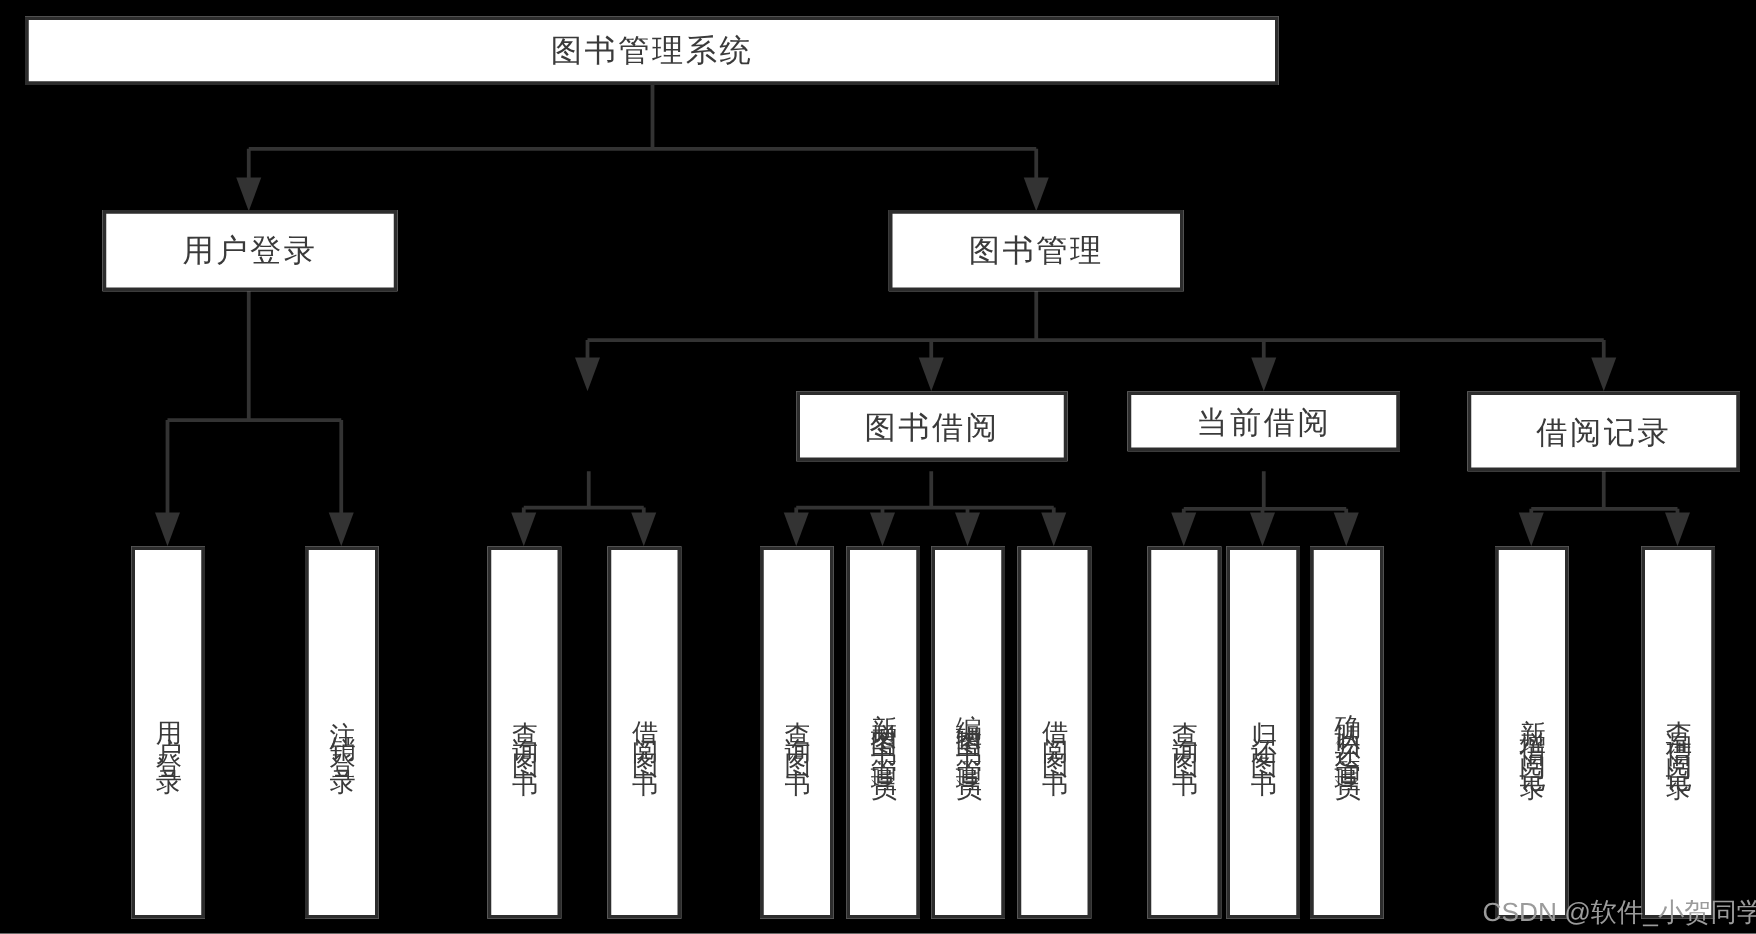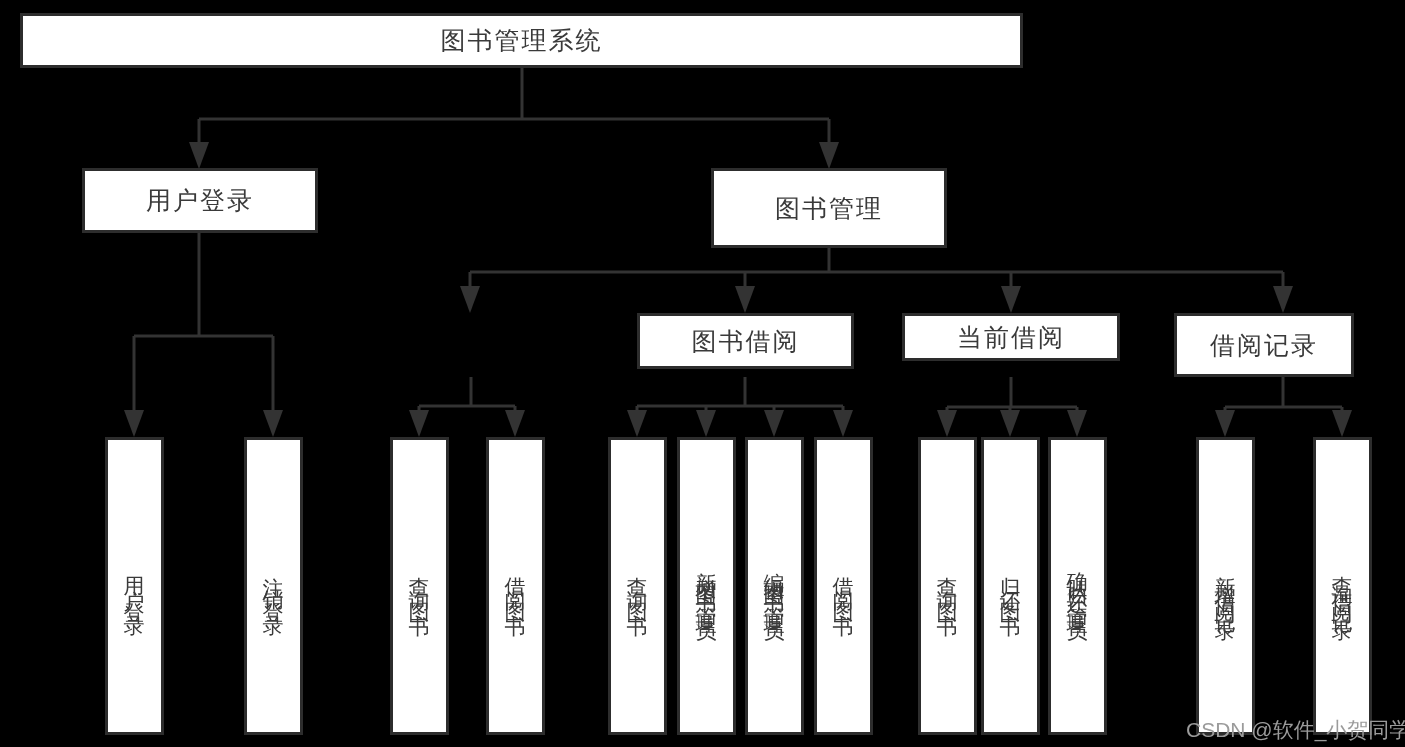--- a/index.html
+++ b/index.html
@@ -33,25 +33,25 @@
     color: #3a3a3a;
     z-index: 2;
   }
   .node .hlabel {
     font-size: 25px;
     letter-spacing: 2px;
     white-space: nowrap;
   }
   .root-box   { left: 20px;   top: 13px;  width: 1003px; height: 55px; }
   .l2-user    { left: 82px;   top: 168px; width: 236px;  height: 65px; }
-  .l2-book    { left: 711px;  top: 168px; width: 236px;  height: 80px; align-items: center; }
+  .l2-book    { left: 711px;  top: 168px; width: 236px;  height: 65px; align-items: center; }
   .l3-a       { left: 363px;  top: 313px; width: 217px;  height: 64px; }
   .l3-b       { left: 637px;  top: 313px; width: 217px;  height: 56px; }
   .l3-c       { left: 902px;  top: 313px; width: 218px;  height: 48px; }
-  .l3-d       { left: 1174px; top: 313px; width: 180px;  height: 64px; }
+  .l3-d       { left: 1174px; top: 313px; width: 218px;  height: 64px; }
   .leaf {
     top: 437px;
     width: 59px;
     height: 298px;
   }
   .vtext {
     writing-mode: vertical-rl;
     text-orientation: mixed;
     font-size: 21px;
     letter-spacing: 7px;

